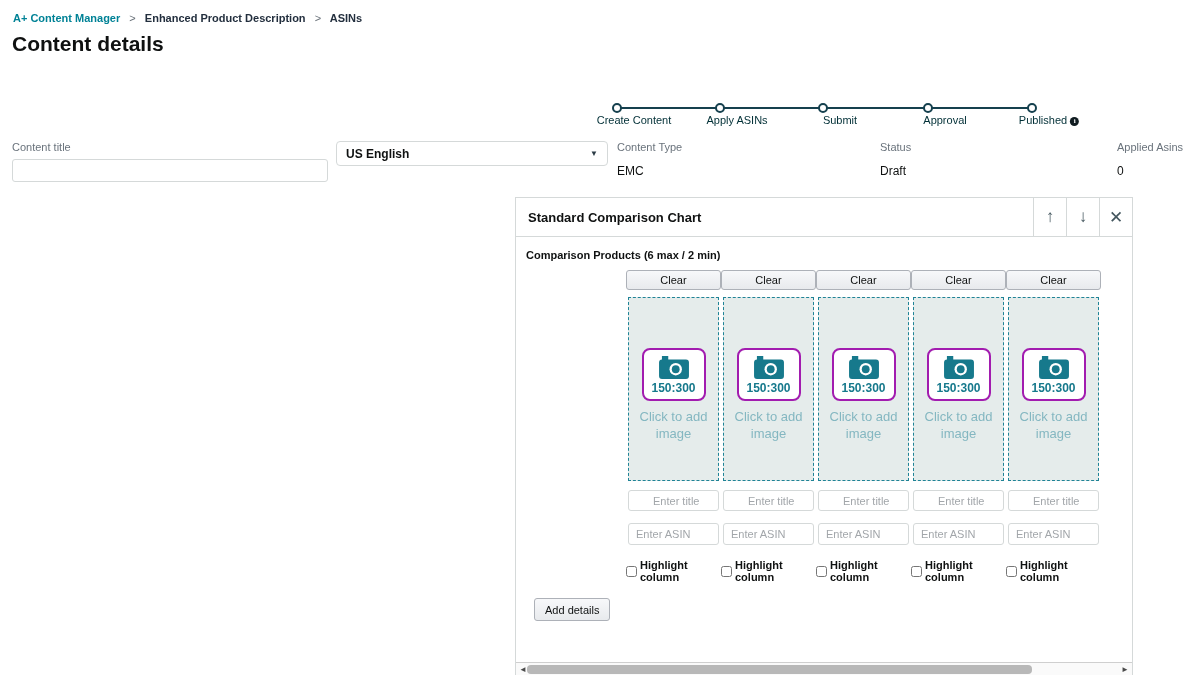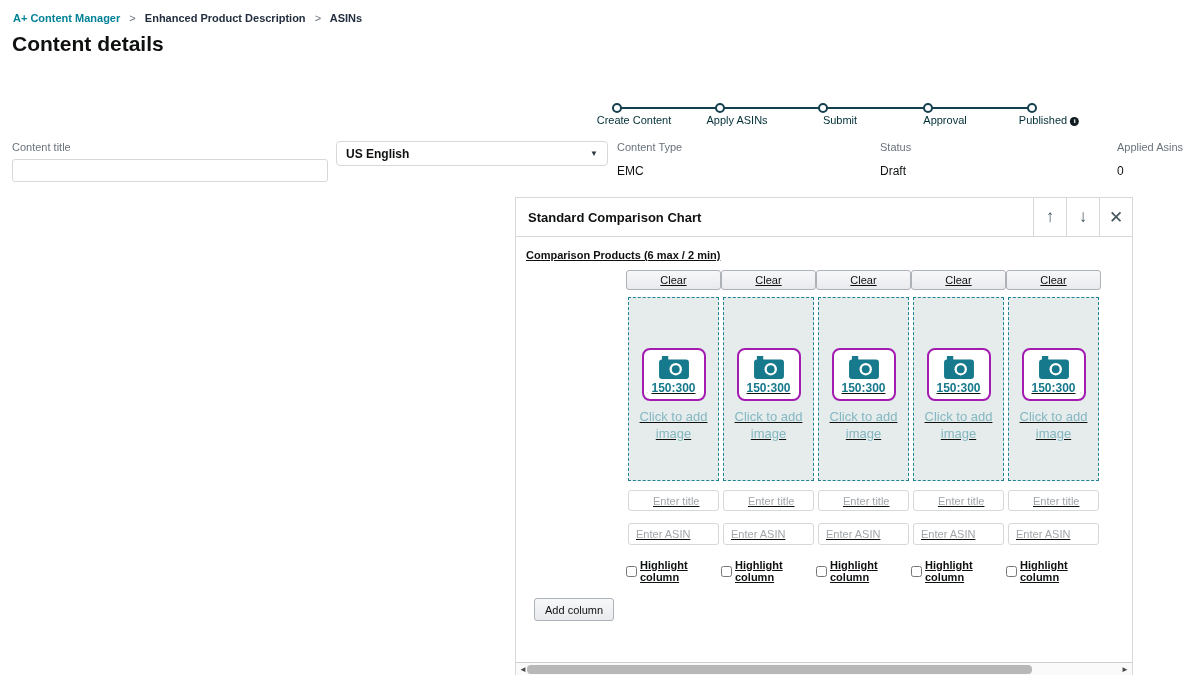--- a/index.html
+++ b/index.html
@@ -35,21 +35,21 @@
   .select .sel-text { font-size:12px; font-weight:600; color:#0f1111; }
   .select .sel-arrow { font-size:8px; color:#2b3b45; }
 
   
   .module { position:absolute; left:515px; top:197px; width:618px; height:478px;
             border:1px solid #d5d9d9; background:#fff; }
   .module-header { height:39px; border-bottom:1px solid #d5d9d9; display:flex; align-items:stretch; }
   .module-title { flex:1; display:flex; align-items:center; padding-left:12px; font-size:13px; font-weight:700; }
   .hbtn { width:33px; border:none; border-left:1px solid #d5d9d9; background:#fff; cursor:pointer;
           font-size:17px; color:#43565e; display:flex; align-items:center; justify-content:center; padding:0; }
-  .module-body { position:relative; height:438px; padding:12px 10px 0;text-decoration:underline; }
+  .module-body { position:relative; height:438px; padding:12px 10px 0; }
   .section-label { font-size:11px; font-weight:700; color:#0f1111; }
 
   .columns { display:flex; margin:9px 0 0 100px; }
   .col { width:95px; }
   .btn { font-family:inherit; font-size:11px; color:#0f1111; cursor:pointer;
          background:linear-gradient(#f7f8fa,#e8eaed); border:1px solid #adb1b8; border-radius:3px; }
   .clear-btn { display:block; width:100%; height:20px; }
   .tile { margin:7px 2px 0; height:184px; background:#e5eceb; border:1px dashed #1f8396; cursor:pointer;
           display:flex; flex-direction:column; align-items:center; padding-top:50px; }
   .ratio-card { background:#fff; border:2px solid #a21caf; border-radius:8px; width:64px;
@@ -252,20 +252,20 @@
       <div class="add-text">Click to add image</div>
     </div>
     <input class="small-input title-input" type="text" placeholder="Enter title" style="">
     <input class="small-input asin-input" type="text" placeholder="Enter ASIN" style="">
     <label class="hl">
       <input type="checkbox" style="">
       <span>Highlight column</span>
     </label>
   </div>
 </div>
-    <button class="btn add-metric">Add column</button>
+    <button class="btn add-metric">Add details</button>
     <div class="hscrollbar">
       <span class="scroll-arrow left">◄</span>
       <div class="hscroll-thumb"></div>
       <span class="scroll-arrow right">►</span>
     </div>
   </div>
 </section>
 
 </body></html>

